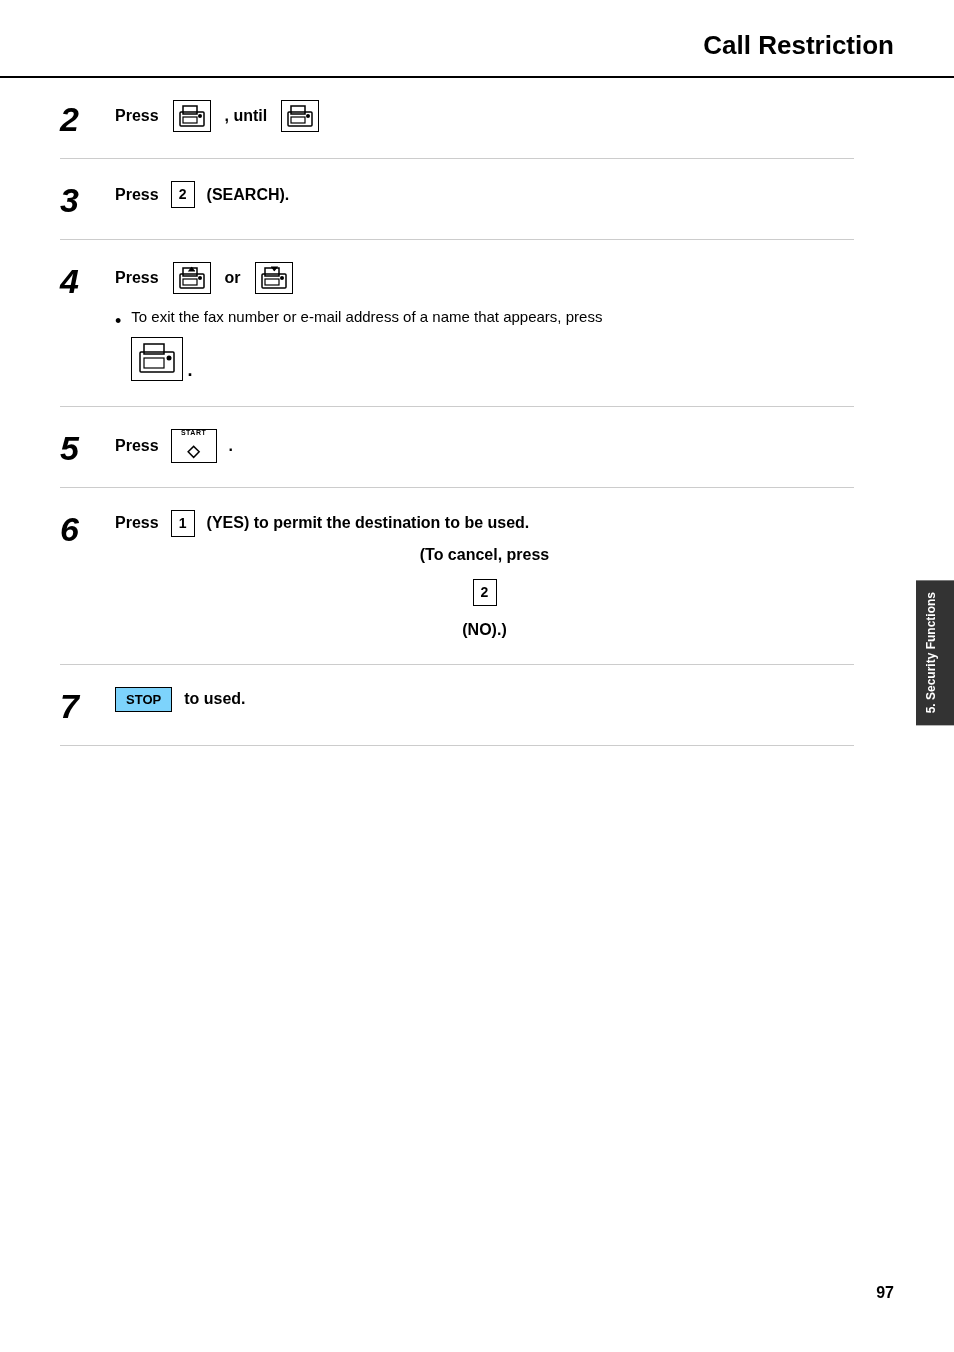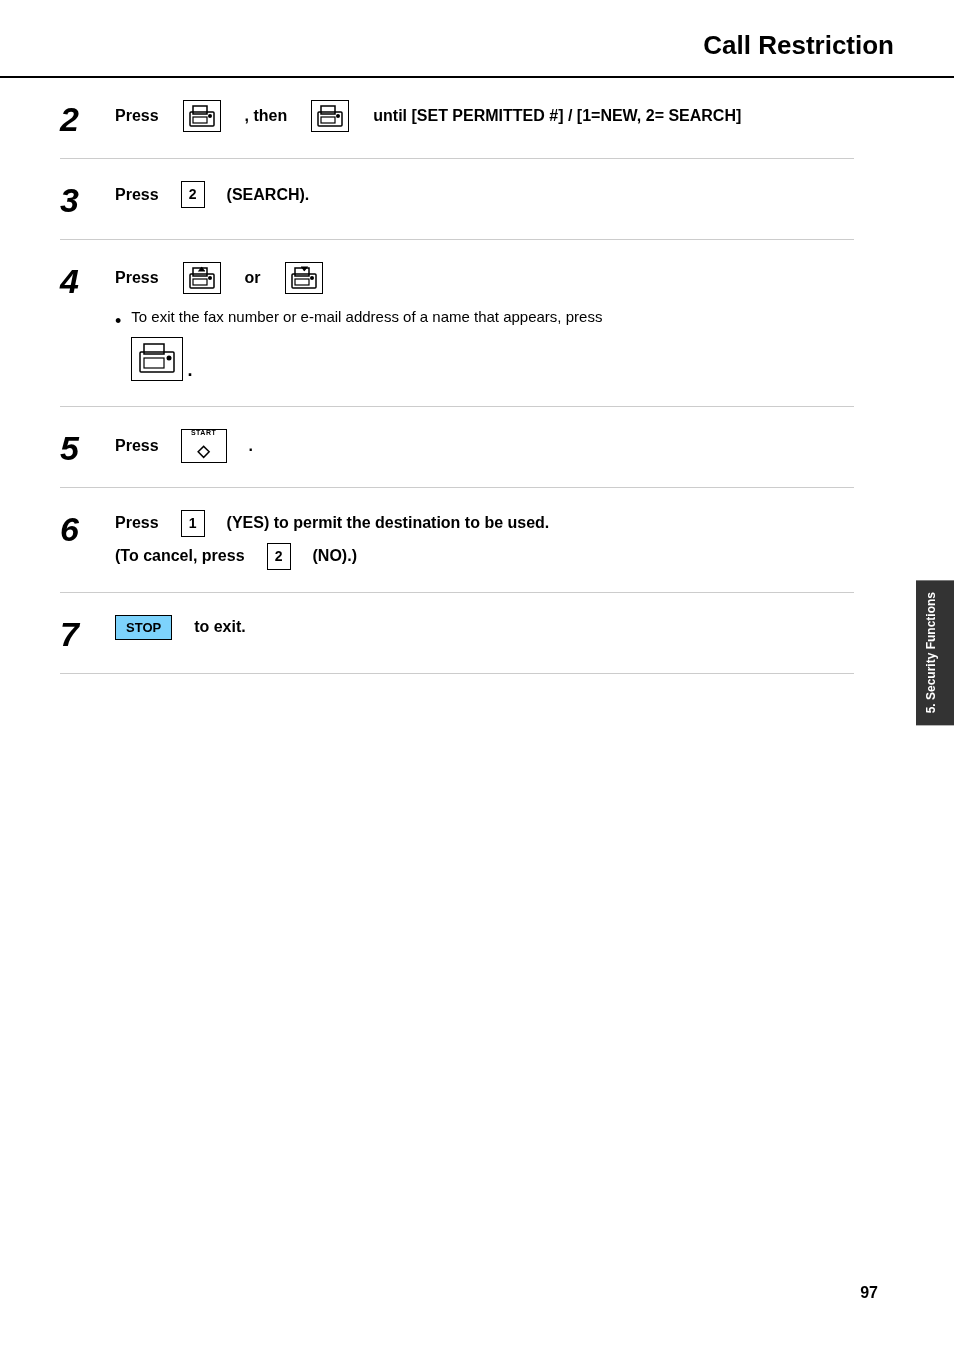--- a/index.html
+++ b/index.html
@@ -181,30 +181,30 @@
       font-weight: bold;
       padding: 12px 8px;
       text-align: center;
       line-height: 1.3;
     }
 
     
     .page-number {
       position: absolute;
       bottom: 50px;
-      right: 76px;
+      right: 60px;
       font-size: 16px;
       font-weight: bold;
     }
 
     .inline-row {
       display: flex;
       align-items: center;
       flex-wrap: wrap;
-      gap: 22px;
+      gap: 12px;
     }
 
     .inline-text {
       font-size: 16px;
       font-weight: bold;
     }
   </style>
 </head>
 <body>
 
@@ -223,31 +223,30 @@
           <span class="inline-text">Press</span>
 
           <span class="icon-machine">
             <svg viewBox="0 0 28 24" fill="none" xmlns="http://www.w3.org/2000/svg">
               <rect x="2" y="8" width="24" height="14" rx="1" stroke="#000" stroke-width="1.5" fill="none"></rect>
               <rect x="5" y="2" width="14" height="8" stroke="#000" stroke-width="1.5" fill="none"></rect>
               <rect x="5" y="13" width="14" height="6" stroke="#000" stroke-width="1.2" fill="none"></rect>
               <circle cx="22" cy="12" r="2" fill="#000"></circle>
             </svg>
           </span>
-          <span class="inline-text">, then</span>
+          <span class="inline-text">, until</span>
 
           <span class="icon-machine">
             <svg viewBox="0 0 28 24" fill="none" xmlns="http://www.w3.org/2000/svg">
               <rect x="2" y="8" width="24" height="14" rx="1" stroke="#000" stroke-width="1.5" fill="none"></rect>
               <rect x="5" y="2" width="14" height="8" stroke="#000" stroke-width="1.5" fill="none"></rect>
               <rect x="5" y="13" width="14" height="6" stroke="#000" stroke-width="1.2" fill="none"></rect>
               <circle cx="22" cy="12" r="2" fill="#000"></circle>
             </svg>
           </span>
-          <span class="inline-text">until [SET PERMITTED #] / [1=NEW, 2= SEARCH]</span>
         </div>
       </div>
     </div>
 
     <div class="step-row">
       <div class="step-number">3</div>
       <div class="step-content">
         <div class="inline-row">
           <span class="inline-text">Press</span>
           <span class="key-btn">2</span>
@@ -320,34 +319,34 @@
     </div>
 
     <div class="step-row">
       <div class="step-number">6</div>
       <div class="step-content">
         <div class="inline-row">
           <span class="inline-text">Press</span>
           <span class="key-btn">1</span>
           <span class="inline-text">(YES) to permit the destination to be used.</span>
         </div>
-        <div class="inline-row" style="margin-top:6px;">
+        <div class="inline-row" style="margin-top:6px;flex-direction:column;">
           <span class="inline-text">(To cancel, press</span>
           <span class="key-btn">2</span>
           <span class="inline-text">(NO).)</span>
         </div>
       </div>
     </div>
 
     <div class="step-row">
       <div class="step-number">7</div>
       <div class="step-content">
         <div class="inline-row">
           <span class="stop-btn">STOP</span>
-          <span class="inline-text">to exit.</span>
+          <span class="inline-text">to used.</span>
         </div>
       </div>
     </div>
 
   </div>
 
   <div class="side-tab">
     <span>5. Security Functions</span>
   </div>
 

